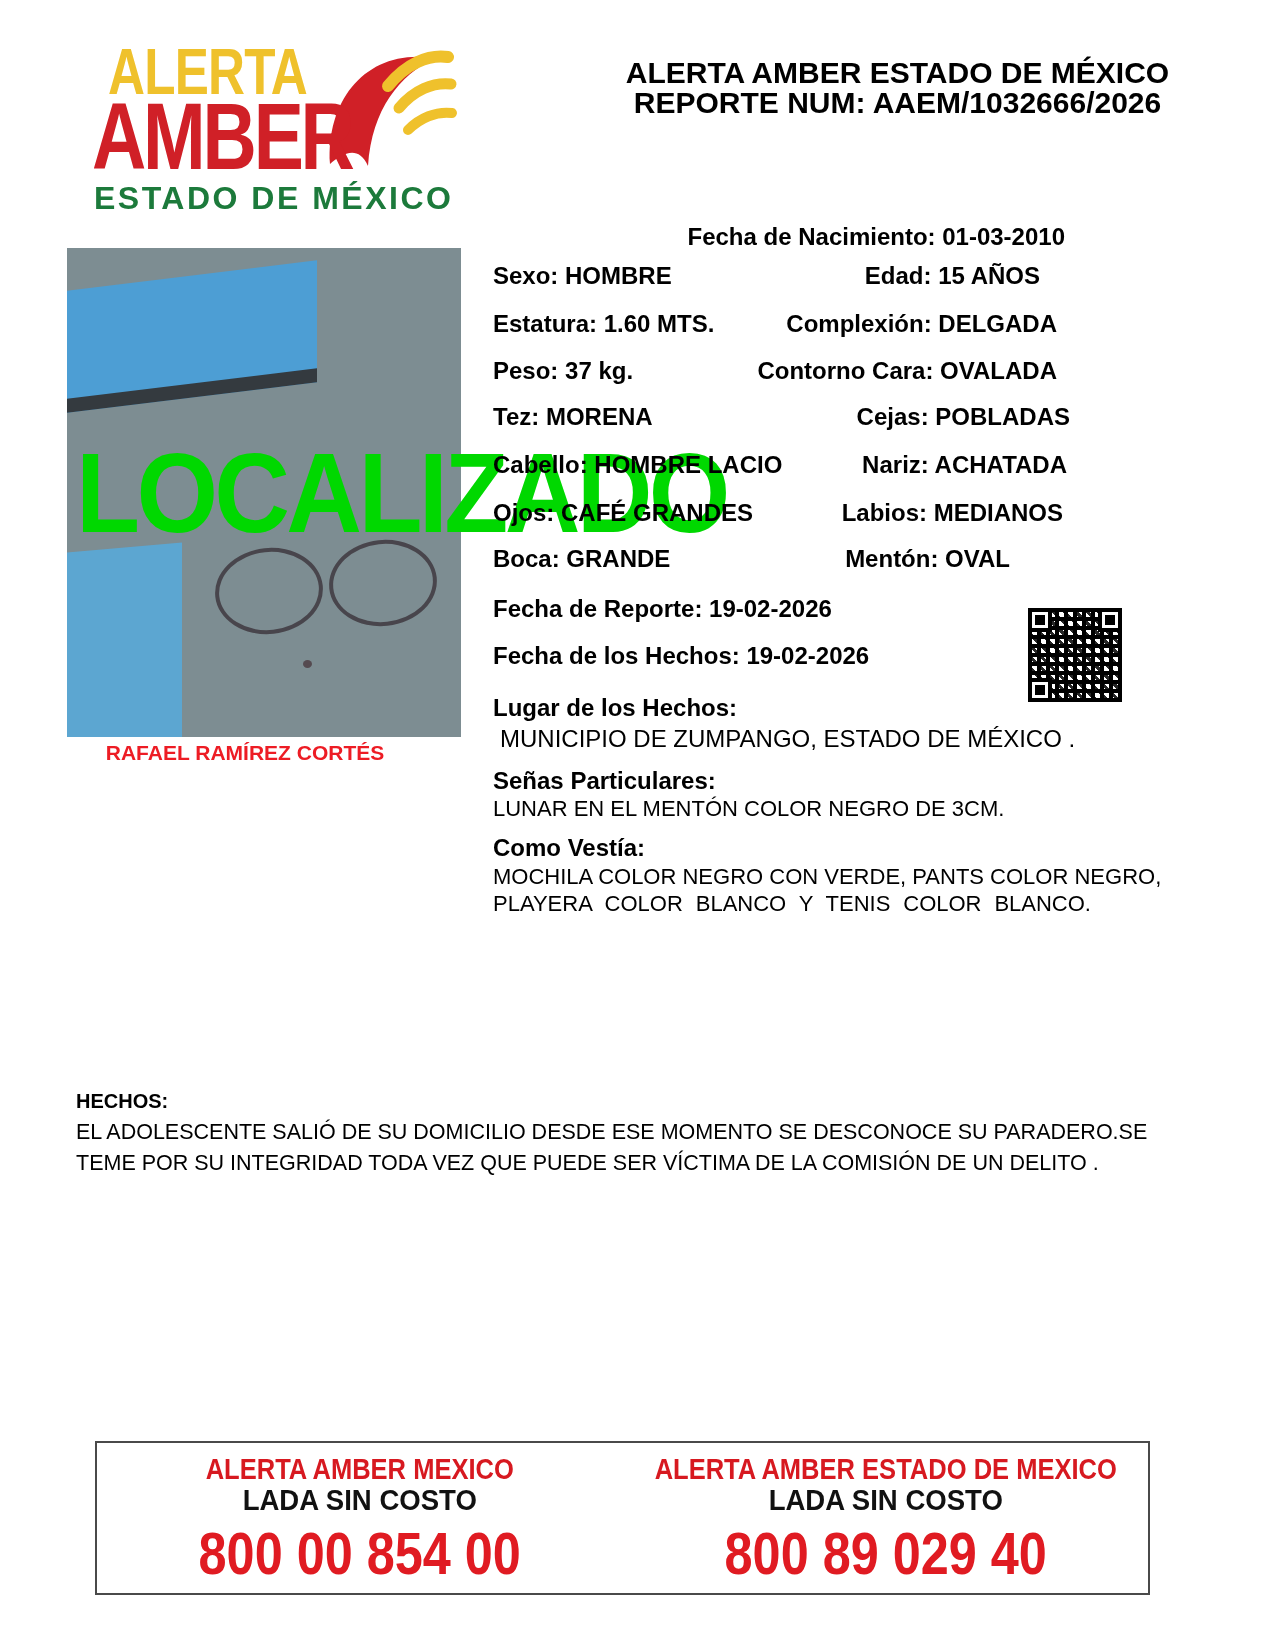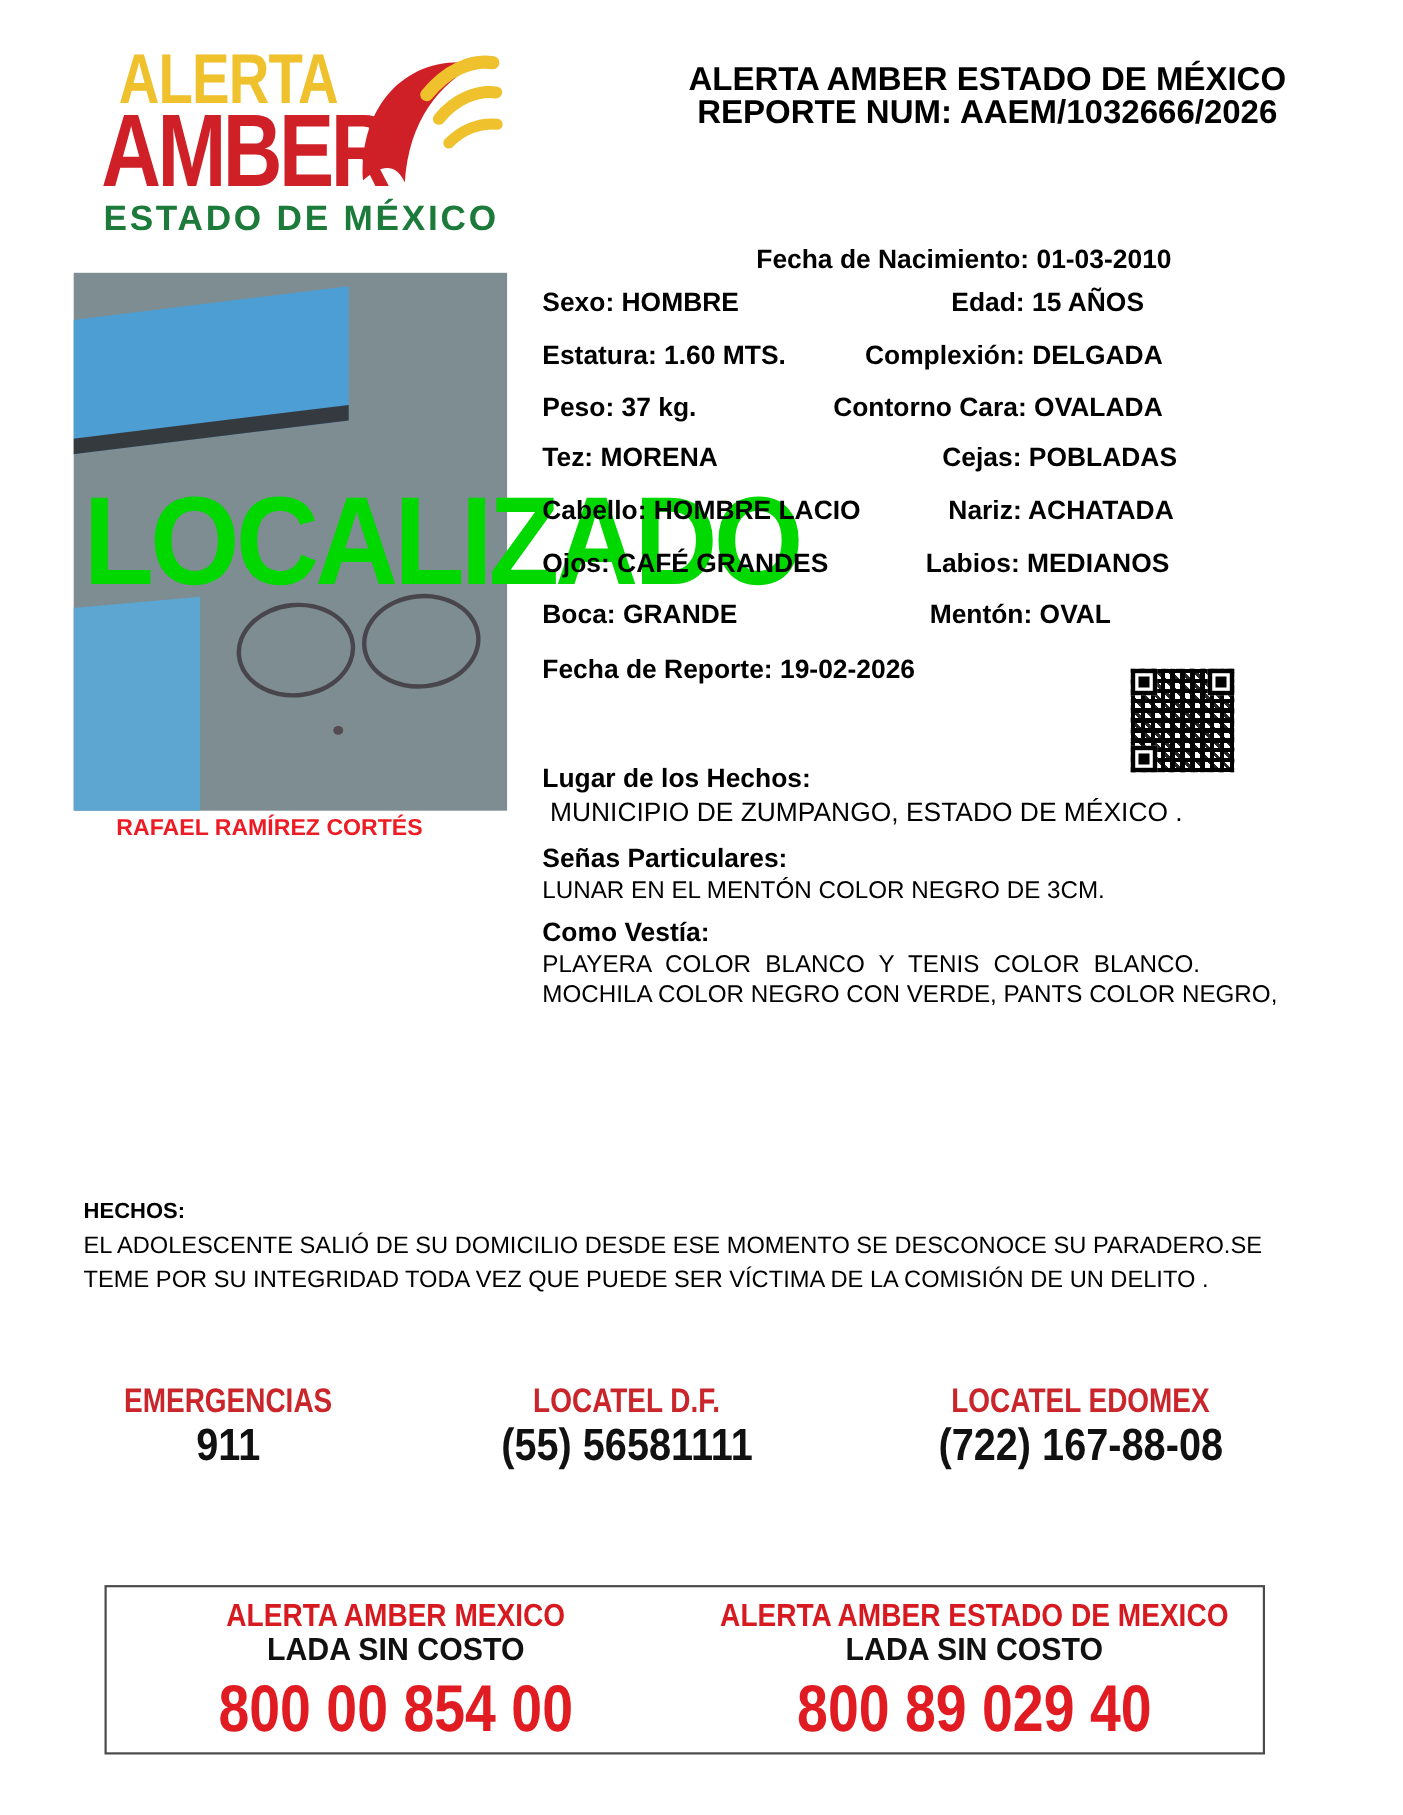--- a/index.html
+++ b/index.html
@@ -193,61 +193,51 @@
     </div>
     <div class="cell" style="top:330px;right:155px;">
       <span>Mentón:</span>
       <span>OVAL</span>
     </div>
 
     <div class="cell" style="top:380px;left:0;">
       <span>Fecha de Reporte:</span>
       <span>19-02-2026</span>
     </div>
+    <div class="cell" style="top:427px;left:0;">
+      <span>Fecha de los Hechos:</span>
+      <span>19-02-2026</span>
+    </div>
 
     <div class="cell" style="top:479px;left:0;">Lugar de los Hechos:</div>
     <div class="cell lugar-val" style="top:510px;left:7px;">MUNICIPIO DE ZUMPANGO, ESTADO DE MÉXICO .</div>
 
     <div class="cell" style="top:552px;left:0;">Señas Particulares:</div>
     <div class="cell senas-val" style="top:581px;left:0;">LUNAR EN EL MENTÓN COLOR NEGRO DE 3CM.</div>
 
     <div class="cell" style="top:619px;left:0;">Como Vestía:</div>
     <div class="cell" style="top:648px;left:0;">
+      <span class="vestia-line">MOCHILA COLOR NEGRO CON VERDE, PANTS COLOR NEGRO,</span>
       <span class="vestia-line">PLAYERA COLOR BLANCO Y TENIS COLOR BLANCO.</span>
-      <span class="vestia-line">MOCHILA COLOR NEGRO CON VERDE, PANTS COLOR NEGRO,</span>
     </div>
   </div>
 
   <div class="qr">
     <div class="qr-finder qr-f1"></div>
     <div class="qr-finder qr-f2"></div>
     <div class="qr-finder qr-f3"></div>
   </div>
 
   <div class="watermark">LOCALIZADO</div>
 
   <div class="hechos">
     <div class="hechos-label">HECHOS:</div>
     <div class="hechos-text">EL ADOLESCENTE SALIÓ DE SU DOMICILIO DESDE ESE MOMENTO SE DESCONOCE SU PARADERO.SE TEME POR SU INTEGRIDAD TODA VEZ QUE PUEDE SER VÍCTIMA DE LA COMISIÓN DE UN DELITO .</div>
   </div>
 
-  <div class="emergency">
-    <div class="em-col em-c1">
-      <span class="em-label">EMERGENCIAS</span>
-      <span class="em-number">911</span>
-    </div>
-    <div class="em-col em-c2">
-      <span class="em-label">LOCATEL D.F.</span>
-      <span class="em-number">(55) 56581111</span>
-    </div>
-    <div class="em-col em-c3">
-      <span class="em-label">LOCATEL EDOMEX</span>
-      <span class="em-number">(722) 167-88-08</span>
-    </div>
-  </div>
 
   <div class="footer-box">
     <div class="fb-col">
       <span class="fb-title">ALERTA AMBER MEXICO</span>
       <span class="fb-sub">LADA SIN COSTO</span>
       <span class="fb-number">800 00 854 00</span>
     </div>
     <div class="fb-col">
       <span class="fb-title">ALERTA AMBER ESTADO DE MEXICO</span>
       <span class="fb-sub">LADA SIN COSTO</span>

